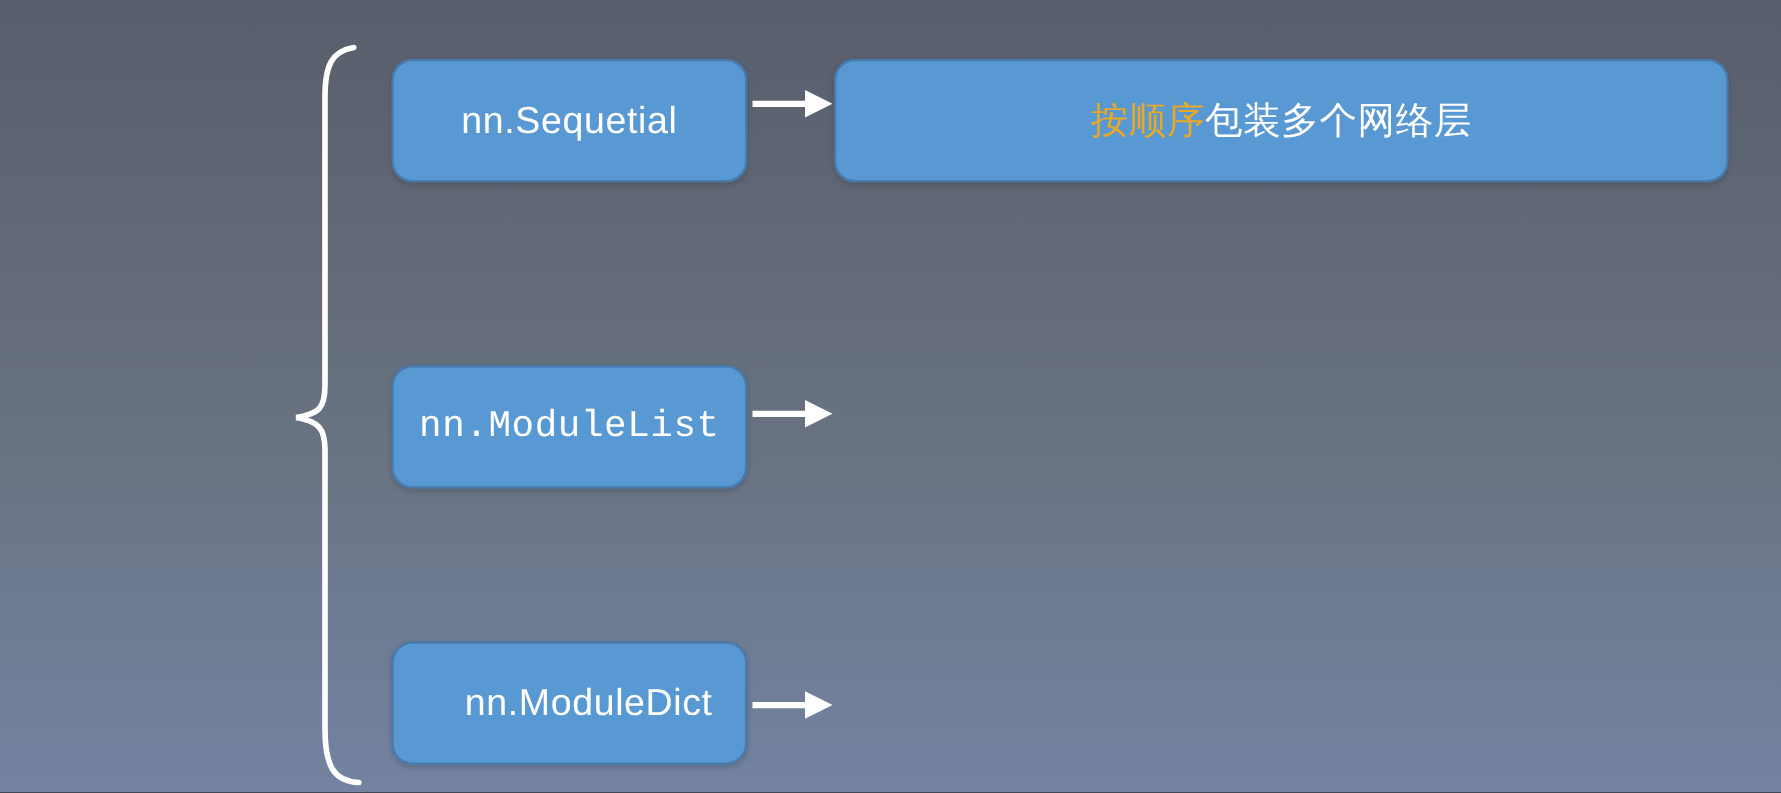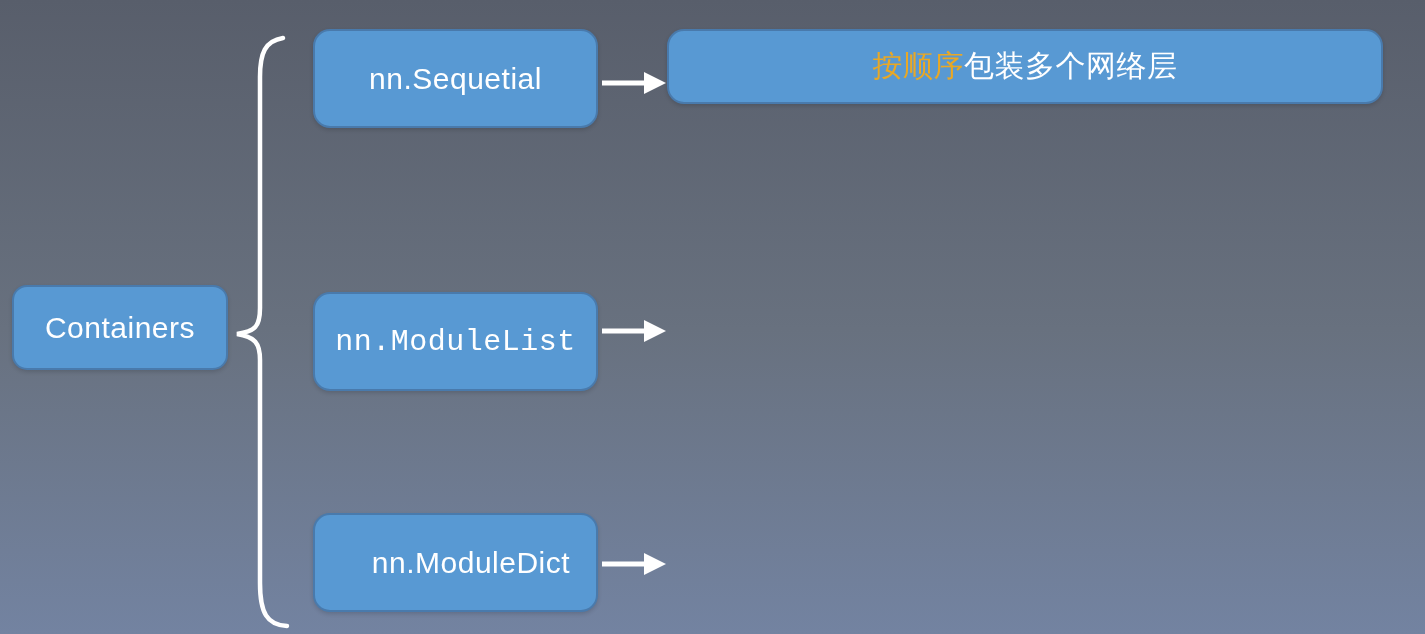--- a/index.html
+++ b/index.html
@@ -37,47 +37,44 @@
     left: 12px; top: 285px;
     width: 216px; height: 85px;
     border-radius: 15px;
   }
   .node-module {
     left: 313px;
     width: 285px; height: 99px;
   }
   .node-desc {
     left: 667px;
-    width: 716px; height: 75px;
+    width: 716px; height: 99px;
     font-size: 30px;
   }
-  .row1 { top: 29px; }
+  .row1 { top: 47px; }
   .row2 { top: 292px; font-family: Liberation Mono, monospace; }
   .row3 { top: 513px; padding-left: 31px; }
   .hl { color: var(--hl-color, #e9a825); }
   .brace {
     position: absolute;
     left: 225px; top: 25px;
   }
   .arrow {
     position: absolute;
     left: 601px;
   }
   .arrow-r1 { top: 70px; }
   .arrow-r2 { top: 318px; }
   .arrow-r3 { top: 551px; }
 </style>
 </head>
 <body>
 
 <div class="stage" style="--box-fill: #5899d3; --text-color: #ffffff; --hl-color: #e9a825; --bg-top: #585e6b; --bg-mid: #68717f; --bg-bottom: #7383a1;">
 
-  <div class="node node-root">
-    <span>Containers</span>
-  </div>
 
   <svg class="brace" width="72" height="608" viewBox="0 0 72 608" aria-hidden="true">
     <path d="M58,13 C40,16 35,28 35,52 L35,283 C35,302 30,306 12,309
              C30,312 35,318 35,335 L35,558 C35,588 42,600 62,601" fill="none" stroke="#ffffff" stroke-width="4.5" stroke-linecap="round"></path>
   </svg>
 
   <div class="node node-module row1">
     <span>nn.Sequetial</span>
   </div>
   <svg class="arrow arrow-r1" width="66" height="26" viewBox="0 0 66 26" aria-hidden="true">

